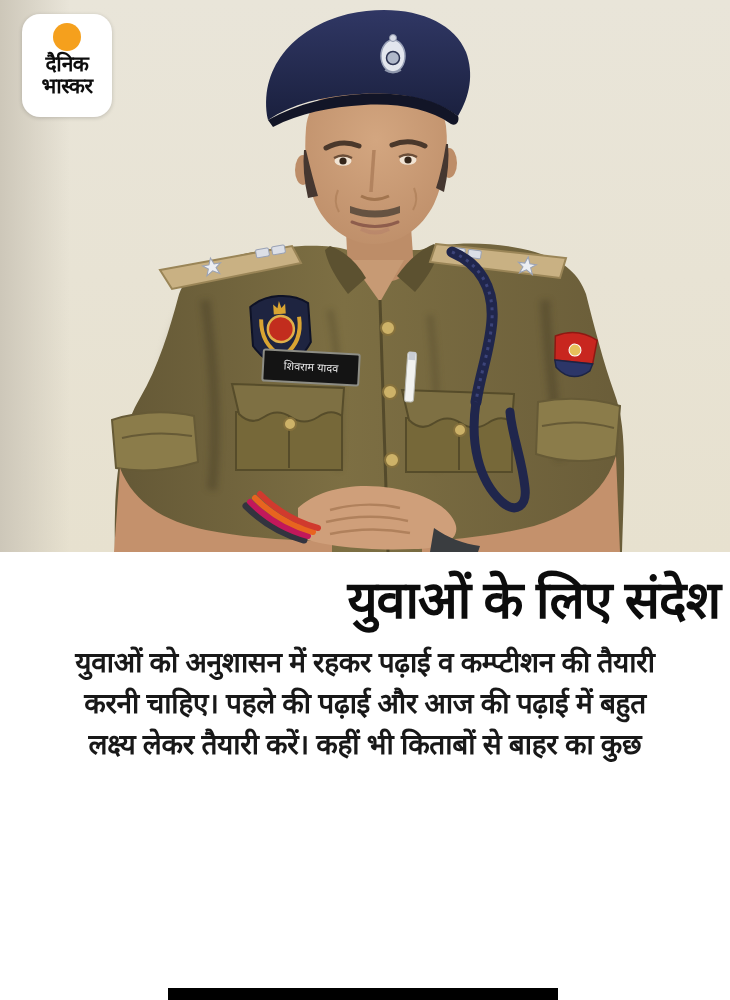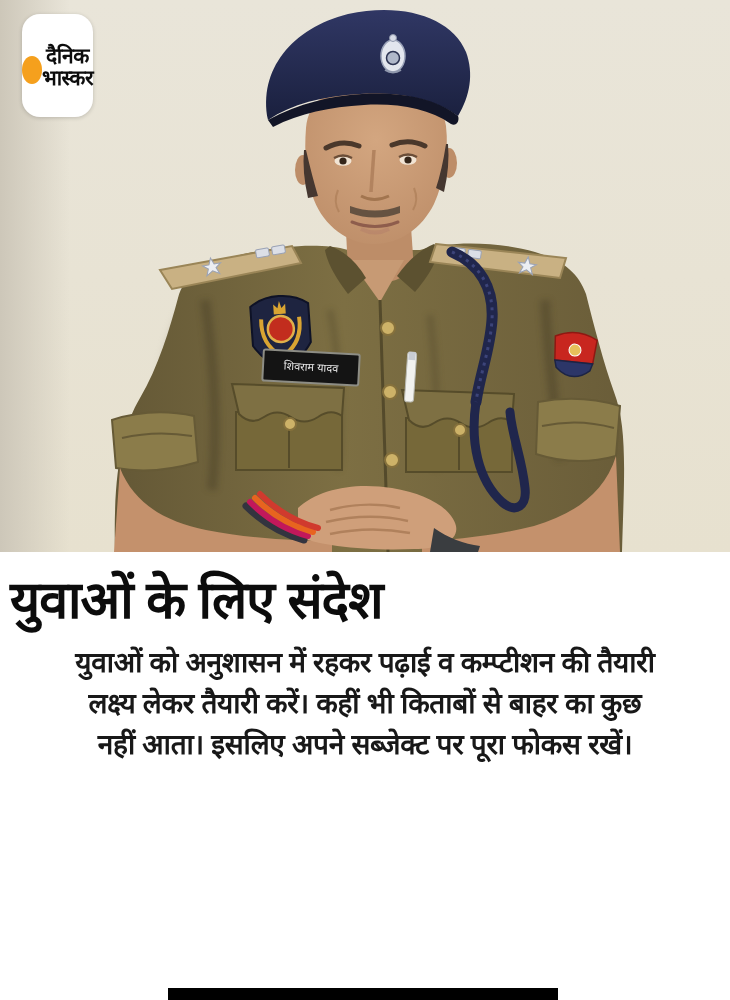--- a/index.html
+++ b/index.html
@@ -5,31 +5,31 @@
   html,body{margin:0;padding:0;background:#fff;}
   .page{
     position:relative;width:730px;height:1000px;overflow:hidden;
     font-family:"Liberation Sans","DejaVu Sans",sans-serif;background:#ffffff;
   }
   
   .photo-section{position:absolute;left:0;top:0;width:730px;height:552px;background:#e7e2d4;}
   .photo-section svg{display:block;width:730px;height:552px;}
   
   .logo{
-    position:absolute;left:22px;top:14px;width:71px;height:103px;background:#ffffff;
+    position:absolute;left:22px;top:14px;width:90px;height:103px;background:#ffffff;
     border-radius:18px;box-shadow:0 1px 4px rgba(0,0,0,.18);
-    display:flex;flex-direction:row;align-items:center;justify-content:flex-start;
+    display:flex;flex-direction:column;align-items:center;justify-content:flex-start;
   }
   .logo-dot{width:28px;height:28px;border-radius:50%;background:#f5a01d;margin-top:9px;}
   .logo-text{margin-top:2px;text-align:center;font-weight:800;color:#0d0d0d;
     font-size:21px;line-height:22px;letter-spacing:-0.5px;}
   
   .text-section{position:absolute;left:0;top:552px;width:730px;height:448px;background:#ffffff;}
   .headline{
-    margin:18px 10px 0 10px;text-align:left;color:#0c0c0c;
+    margin:18px 10px 0 10px;text-align:right;color:#0c0c0c;
     font-size:52px;line-height:60px;font-weight:800;letter-spacing:-1px;
   }
   .bodycopy{margin-top:12px;}
   .body-line{
     text-align:center;color:#181818;font-size:28px;line-height:41px;font-weight:700;
     letter-spacing:-0.3px;white-space:nowrap;
   }
   .bottom-bar{position:absolute;left:168px;top:988px;width:390px;height:14px;background:#000000;}
 </style>
 </head>
@@ -228,19 +228,19 @@
     <div class="logo-text">
       <div>दैनिक</div>
       <div>भास्कर</div>
     </div>
   </div>
 
   <div class="text-section">
     <h1 class="headline">युवाओं के लिए संदेश</h1>
     <div class="bodycopy">
       <div class="body-line">युवाओं को अनुशासन में रहकर पढ़ाई व कम्प्टीशन की तैयारी</div>
+      <div class="body-line">करनी चाहिए। पहले की पढ़ाई और आज की पढ़ाई में बहुत</div>
       <div class="body-line">लक्ष्य लेकर तैयारी करें। कहीं भी किताबों से बाहर का कुछ</div>
-      <div class="body-line">नहीं आता। इसलिए अपने सब्जेक्ट पर पूरा फोकस रखें।</div>
     </div>
   </div>
 
   <div class="bottom-bar"></div>
 </div>
 
 </body></html>

